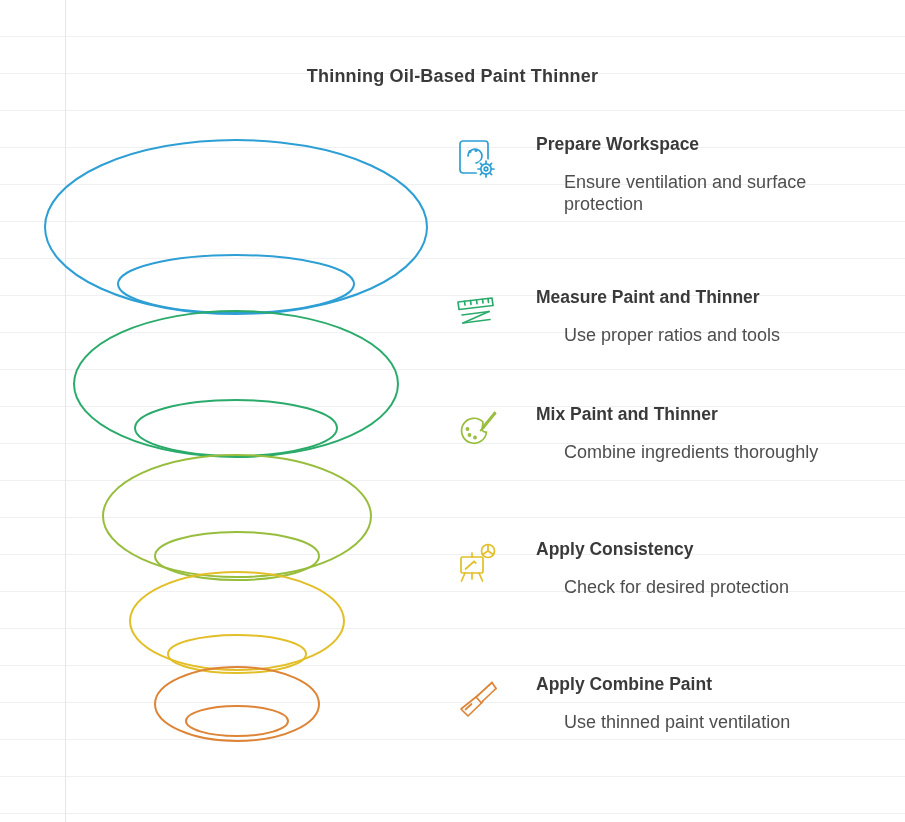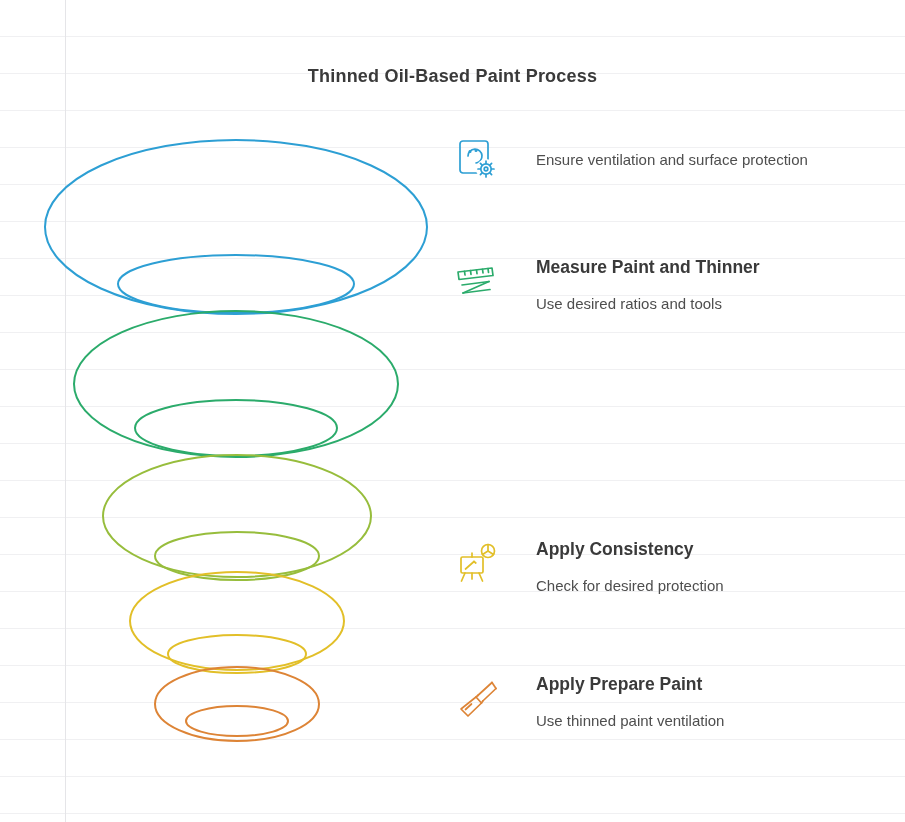--- a/index.html
+++ b/index.html
@@ -28,29 +28,29 @@
   .funnel-svg ellipse{fill:none;stroke:currentColor;stroke-width:2;}
   .step{
     position:absolute;left:453px;width:430px;
     display:flex;align-items:flex-start;gap:37px;
   }
   .step .icon{display:block;width:46px;height:46px;margin-top:2px;flex:0 0 46px;}
   .step .icon svg{width:46px;height:46px;display:block;}
   .step .icon svg *{fill:none;stroke:currentColor;stroke-width:1.7;stroke-linecap:round;stroke-linejoin:round;}
   .step .icon svg .fillwhite{fill:#ffffff;stroke:none;}
   .step .label{font-size:17.5px;font-weight:700;color:#3a3a3a;line-height:1.2;}
-  .step .desc{margin-top:17px;font-size:15px;color:#4e4e4e;line-height:1.2;}
+  .step .desc{margin-top:17px;font-size:18px;color:#4e4e4e;line-height:1.2;margin-left:28px;}
 </style>
 </head>
 <body>
 
 <div class="page">
   <div class="vline"></div>
 
-  <div class="title">Thinned Oil-Based Paint Process</div>
+  <div class="title">Thinning Oil-Based Paint Thinner</div>
 
   <svg class="funnel-svg" width="470" height="780" viewBox="0 0 470 780" aria-hidden="true">
     <g style="color: rgb(45, 159, 212);">
       <ellipse cx="236" cy="227" rx="191" ry="87"></ellipse>
       <ellipse cx="236" cy="284" rx="118" ry="29"></ellipse>
     </g>
     <g style="color: rgb(43, 171, 107);">
       <ellipse cx="236" cy="384" rx="162" ry="73"></ellipse>
       <ellipse cx="236" cy="428" rx="101" ry="28"></ellipse>
     </g>
@@ -82,44 +82,63 @@
         <path d="M36.9 36.9 L38.6 38.6"></path>
         <path d="M33 38.5 L33 41"></path>
         <path d="M29.1 36.9 L27.4 38.6"></path>
         <path d="M27.5 33 L25 33"></path>
         <path d="M29.1 29.1 L27.4 27.4"></path>
         <path d="M33 27.5 L33 25"></path>
         <path d="M36.9 29.1 L38.6 27.4"></path>
       </svg>
     </span>
     <div class="text">
+      <div class="label">Prepare Workspace</div>
       <div class="desc">Ensure ventilation and surface protection</div>
     </div>
   </div>
 
-  <div class="step" style="top:257px">
+  <div class="step" style="top:287px">
     <span class="icon" style="color: rgb(43, 171, 107);">
       <svg viewBox="0 0 46 46">
         <path d="M5 13 L39 9 L40 16.5 L6 20.5 Z"></path>
         <path d="M11.5 12.4 L12 16"></path>
         <path d="M17.5 11.7 L18 15.3"></path>
         <path d="M23.5 11 L24 14.6"></path>
         <path d="M29.5 10.3 L30 13.9"></path>
         <path d="M35 9.7 L35.5 13.3"></path>
         <path d="M9 26 L36 22.5"></path>
         <path d="M36 22.5 L10 34"></path>
         <path d="M10 34 L37 30.5"></path>
       </svg>
     </span>
     <div class="text">
       <div class="label">Measure Paint and Thinner</div>
-      <div class="desc">Use desired ratios and tools</div>
+      <div class="desc">Use proper ratios and tools</div>
     </div>
   </div>
 
+  <div class="step" style="top:404px">
+    <span class="icon" style="color: rgb(151, 189, 60);">
+      <svg viewBox="0 0 46 46">
+        <path d="M30 16 a12.5 12.5 0 1 0 3.5 10 c-3.5 .4 -5.5 -2.2 -4 -5.4 z"></path>
+        <circle cx="14.5" cy="23" r="1.1"></circle>
+        <circle cx="16.5" cy="29" r="1.1"></circle>
+        <circle cx="22" cy="31.5" r="1.1"></circle>
+        <path d="M27.5 24.5 l3.5 -3"></path>
+        <path d="M30 20.5 L41.5 6.5"></path>
+        <path d="M31 21.5 L42.5 7.5"></path>
+        <path d="M41.5 6.5 L42.5 7.5"></path>
+      </svg>
+    </span>
+    <div class="text">
+      <div class="label">Mix Paint and Thinner</div>
+      <div class="desc">Combine ingredients thoroughly</div>
+    </div>
+  </div>
 
   <div class="step" style="top:539px">
     <span class="icon" style="color: rgb(226, 191, 40);">
       <svg viewBox="0 0 46 46">
         <rect x="8" y="16" width="22" height="16" rx="1.5"></rect>
         <path d="M19 12 L19 16"></path>
         <path d="M12 32 L8.5 40"></path>
         <path d="M26 32 L29.5 40"></path>
         <path d="M19 32 L19 38"></path>
         <path d="M12.5 28 L21 20.5"></path>
@@ -140,17 +159,17 @@
       <svg viewBox="0 0 46 46">
         <path d="M8 33 L23 21 L28.5 27 L15 40 Z"></path>
         <path d="M12.5 33.5 L18.5 28"></path>
         <path d="M24.8 19.5 L39 6.5"></path>
         <path d="M29.8 25 L43 12.5"></path>
         <path d="M39 6.5 L43 12.5"></path>
         <path d="M23 21 L24.8 19.5 M28.5 27 L29.8 25"></path>
       </svg>
     </span>
     <div class="text">
-      <div class="label">Apply Prepare Paint</div>
+      <div class="label">Apply Combine Paint</div>
       <div class="desc">Use thinned paint ventilation</div>
     </div>
   </div>
 </div>
 
 </body></html>

